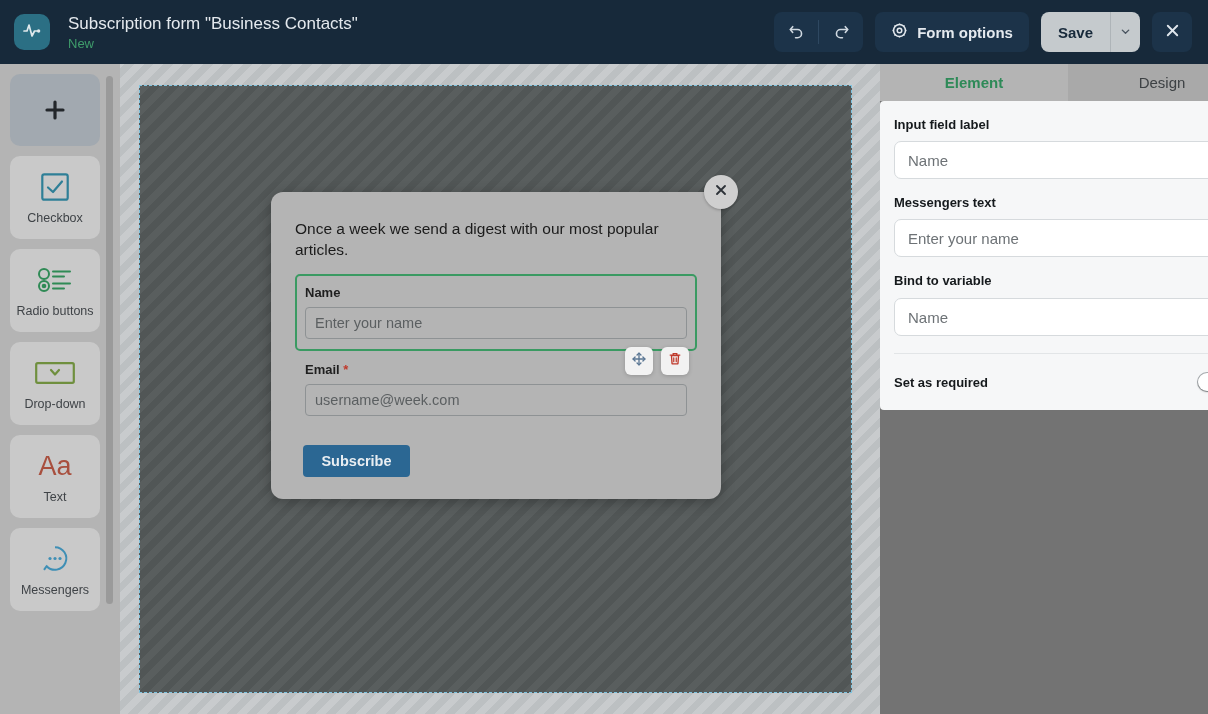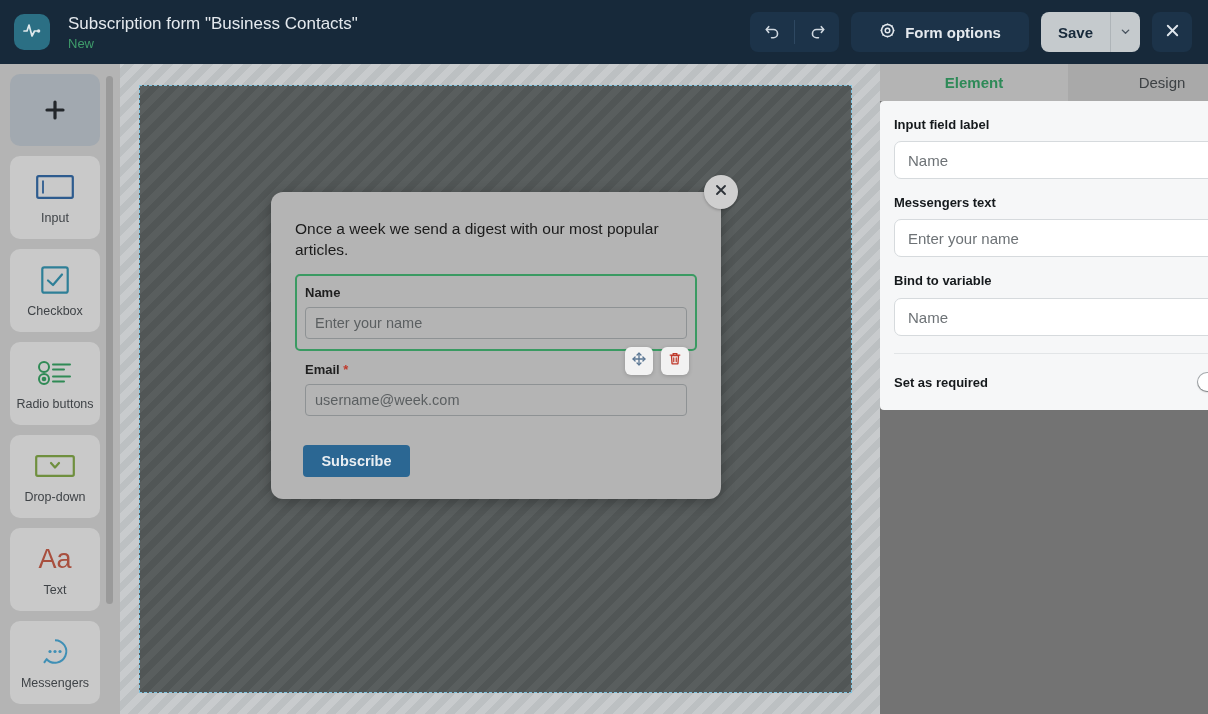--- a/index.html
+++ b/index.html
@@ -31,21 +31,21 @@
     border-radius: 8px; height: 40px; overflow: hidden;
   }
   .ur-btn {
     width: 44px; height: 40px; display: flex; align-items: center; justify-content: center;
     cursor: pointer;
   }
   .ur-sep { width: 1px; height: 24px; background: #2e4861; }
 
   .form-options {
     height: 40px; background: #1c3349; border-radius: 8px; color: #e4e9ee;
-    display: flex; align-items: center; gap: 9px; padding: 0 28px;
+    display: flex; align-items: center; gap: 9px; padding: 0 16px;
     font-size: 15px; font-weight: bold; cursor: pointer;
   }
   .save-group {
     height: 40px; background: #c5cacd; border-radius: 8px; display: flex; align-items: stretch;
     overflow: hidden;
   }
   .save-btn {
     display: flex; align-items: center; padding: 0 17px; color: #17293a;
     font-size: 15px; font-weight: bold; cursor: pointer;
   }
@@ -256,29 +256,20 @@
 
   <div class="sidebar">
     <div class="tool add">
       <span class="tool-icon">
         <svg width="24" height="24" viewBox="0 0 24 24">
           <path d="M12 4 V20 M4 12 H20" stroke="#23272b" stroke-width="3.2" stroke-linecap="round"></path>
         </svg>
       </span>
     </div>
 
-    <div class="tool item">
-      <span class="tool-icon">
-        <svg width="38" height="24" viewBox="0 0 38 24">
-          <rect x="1.2" y="1.2" width="35.6" height="21.6" rx="1.5" fill="none" stroke="#2d5b8e" stroke-width="2.2"></rect>
-          <path d="M7 5.5 V18.5" stroke="#2d5b8e" stroke-width="1.8"></path>
-        </svg>
-      </span>
-      <span class="tool-label">Input</span>
-    </div>
 
     <div class="tool item">
       <span class="tool-icon">
         <svg width="28" height="28" viewBox="0 0 28 28">
           <rect x="1.3" y="1.3" width="25.4" height="25.4" rx="2" fill="none" stroke="#2e7f97" stroke-width="2.2"></rect>
           <path d="M7 14.5 L12 19 L21 8.5" fill="none" stroke="#2e7f97" stroke-width="2.2" stroke-linecap="round" stroke-linejoin="round"></path>
         </svg>
       </span>
       <span class="tool-label">Checkbox</span>
     </div>

